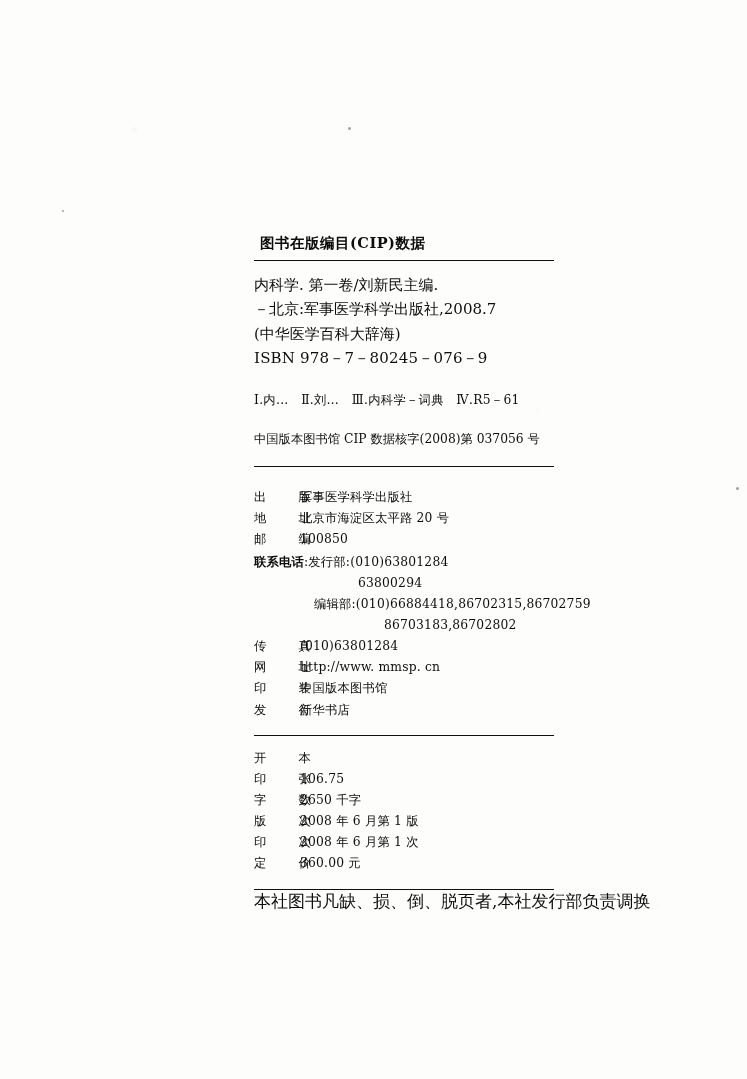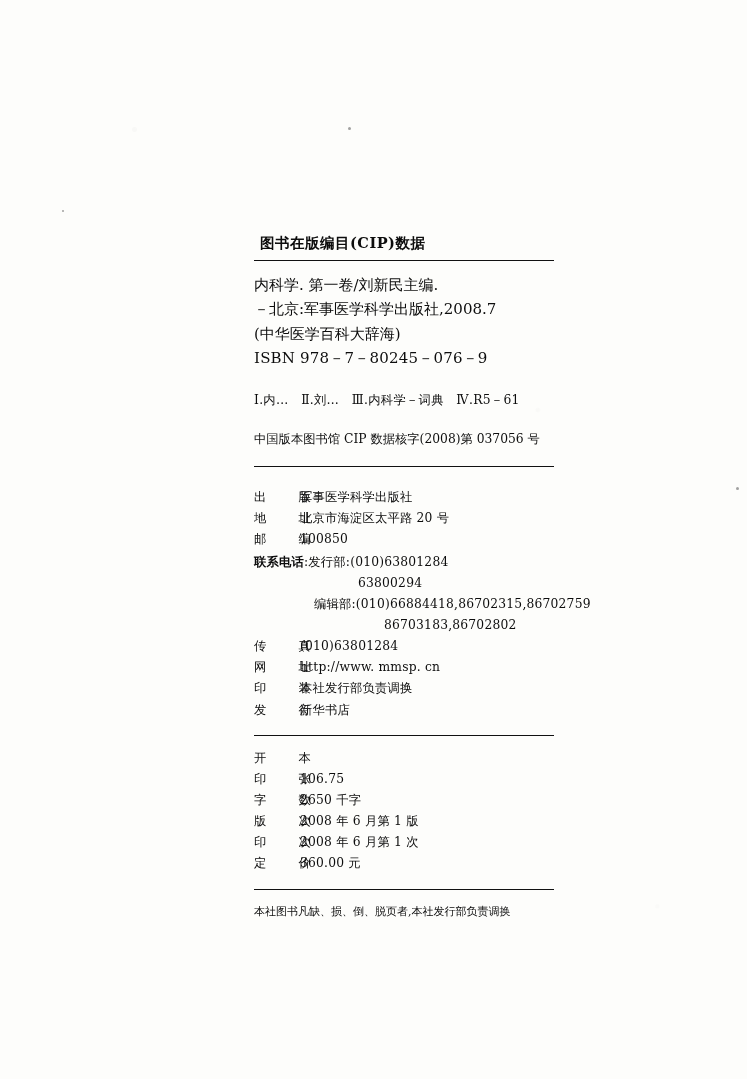--- a/index.html
+++ b/index.html
@@ -123,22 +123,22 @@
     padding-left: 130px;
   }
 
   .specs {
     margin-top: 12px;
     font-size: 12.3px;
     line-height: 1.72;
   }
 
   .footer-note {
-    margin-top: 14px;
-    font-size: 11px;
+    margin-top: 0;
+    font-size: 17px;
     white-space: nowrap;
   }
 
   .sep {
     border: 0;
     border-top: 1px solid #111;
     margin: 11px 0 0 0;
     width: 300px;
   }
 </style>
@@ -203,21 +203,21 @@
       <div class="row">
         <span class="lbl w2">传　真</span>
         <span class="val latin">(010)63801284</span>
       </div>
       <div class="row">
         <span class="lbl w2">网　址</span>
         <span class="val latin">http://www. mmsp. cn</span>
       </div>
       <div class="row">
         <span class="lbl w2">印　装</span>
-        <span class="val">本社发行部负责调换</span>
+        <span class="val">中国版本图书馆</span>
       </div>
       <div class="row">
         <span class="lbl w2">发　行</span>
         <span class="val">新华书店</span>
       </div>
     </div>
 
     <hr class="sep" style="margin-top:14px;">
 
     <div class="specs">

